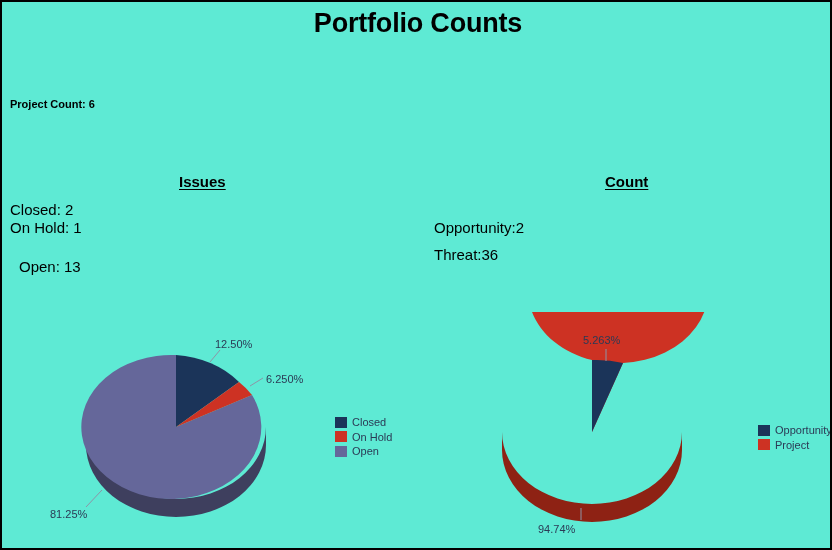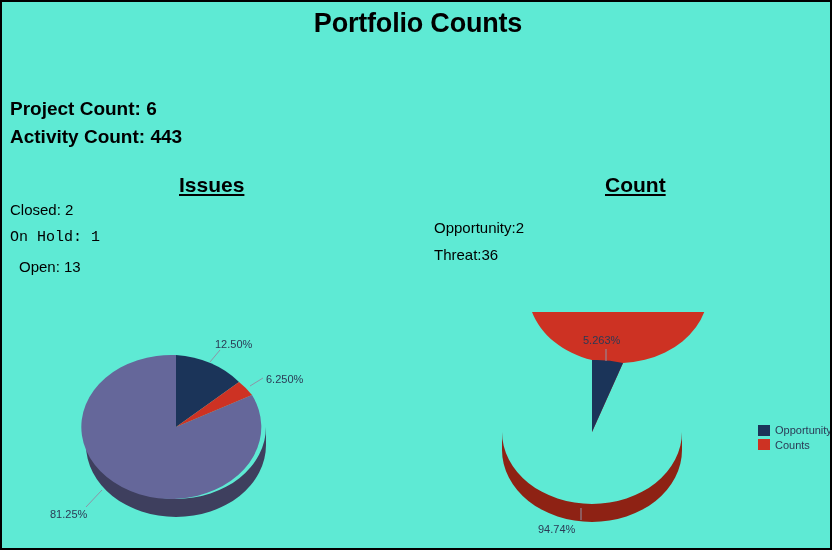--- a/index.html
+++ b/index.html
@@ -26,49 +26,49 @@
     width: 832px;
     text-align: center;
     font-size: 27px;
     font-weight: bold;
     color: #000000;
     letter-spacing: -0.2px;
   }
   .summary-line {
     position: absolute;
     left: 8px;
-    font-size: 19px;
+    font-size: 11px;
     font-weight: bold;
     color: #000000;
     white-space: nowrap;
   }
   #project-count { top: 96px; }
   #activity-count { top: 124px; }
 
   .section-heading {
     position: absolute;
-    font-size: 21px;
+    font-size: 15px;
     font-weight: bold;
     color: #000000;
     text-decoration: underline;
     text-underline-offset: 2px;
     white-space: nowrap;
   }
   #issues-heading { left: 177px; top: 171px; }
   #risks-heading  { left: 603px; top: 171px; }
 
   .detail-line {
     position: absolute;
     font-size: 15px;
     color: #000000;
     white-space: nowrap;
     text-align: center;
   }
   #issues-line-0 { left: 8px;   top: 199px; }
-  #issues-line-1 { left: 8px;   top: 227px; font-family: Liberation Mono, monospace; }
+  #issues-line-1 { left: 8px;   top: 217px; }
   #issues-line-2 { left: 17px;   top: 256px; }
   #risks-line-0  { left: 432px; top: 217px; }
   #risks-line-1  { left: 432px; top: 244px; }
 
   .chart-svg {
     position: absolute;
   }
   #issues-chart { left: 28px; top: 310px; }
   #risks-chart  { left: 452px; top: 310px; }
 
@@ -107,21 +107,20 @@
   }
 </style>
 </head>
 <body>
 
 <div id="report-frame">
 
   <div id="report-title">Portfolio Counts</div>
 
   <div class="summary-line" id="project-count">Project Count: 6</div>
-  <div class="summary-line" id="activity-count">Activity Count: 443</div>
 
   <div class="section-heading" id="issues-heading">Issues</div>
   <div class="detail-line" id="issues-line-0">Closed: 2</div>
   <div class="detail-line" id="issues-line-1">On Hold: 1</div>
   <div class="detail-line" id="issues-line-2">Open: 13</div>
 
   <div class="section-heading" id="risks-heading">Count</div>
   <div class="detail-line" id="risks-line-0">Opportunity:2</div>
   <div class="detail-line" id="risks-line-1">Threat:36</div>
 
@@ -135,20 +134,34 @@
 
     <path class="leader-line" d="M 180 50 L 190 38" style="stroke: rgb(141, 148, 166);"></path>
     <path class="leader-line" d="M 220 74 L 233 66" style="stroke: rgb(141, 148, 166);"></path>
     <path class="leader-line" d="M 72 178 L 56 195" style="stroke: rgb(141, 148, 166);"></path>
 
     <text class="pct-label" x="185" y="36" style="fill: rgb(43, 58, 85);">12.50%</text>
     <text class="pct-label" x="236" y="71" style="fill: rgb(43, 58, 85);">6.250%</text>
     <text class="pct-label" x="20" y="206" style="fill: rgb(43, 58, 85);">81.25%</text>
   </svg>
 
+  <div class="legend" id="issues-legend">
+    <div class="legend-row">
+      <span class="legend-swatch" id="sw-closed" style="background: rgb(27, 52, 89);"></span>
+      <span class="legend-text">Closed</span>
+    </div>
+    <div class="legend-row">
+      <span class="legend-swatch" id="sw-onhold" style="background: rgb(205, 50, 35);"></span>
+      <span class="legend-text">On Hold</span>
+    </div>
+    <div class="legend-row">
+      <span class="legend-swatch" id="sw-open" style="background: rgb(101, 103, 154);"></span>
+      <span class="legend-text">Open</span>
+    </div>
+  </div>
 
   <svg class="chart-svg" id="risks-chart" width="300" height="230" viewBox="0 0 300 230">
 
     <path id="risks-threat-wall" d="M 48 120 A 90 72 0 0 0 228 120 L 228 138 A 90 72 0 0 1 48 138 Z" style="fill: rgb(142, 34, 20);"></path>
 
     <path id="risks-slice-threat" d="M 138 120 L 169 51 A 90 72 0 1 0 138 48 Z" style="fill: rgb(205, 50, 35);"></path>
     <path id="risks-slice-opportunity" d="M 138 120 L 138 48 A 90 72 0 0 1 169 51 Z" style="fill: rgb(27, 52, 89);"></path>
 
     <path class="leader-line" d="M 152 49 L 152 37" style="stroke: rgb(141, 148, 166);"></path>
     <path class="leader-line" d="M 127 196 L 127 208" style="stroke: rgb(141, 148, 166);"></path>
@@ -157,17 +170,17 @@
     <text class="pct-label" x="84" y="221" style="fill: rgb(43, 58, 85);">94.74%</text>
   </svg>
 
   <div class="legend" id="risks-legend">
     <div class="legend-row">
       <span class="legend-swatch" id="sw-opportunity" style="background: rgb(27, 52, 89);"></span>
       <span class="legend-text">Opportunity</span>
     </div>
     <div class="legend-row">
       <span class="legend-swatch" id="sw-threat" style="background: rgb(205, 50, 35);"></span>
-      <span class="legend-text">Counts</span>
+      <span class="legend-text">Project</span>
     </div>
   </div>
 
 </div>
 
 </body></html>

